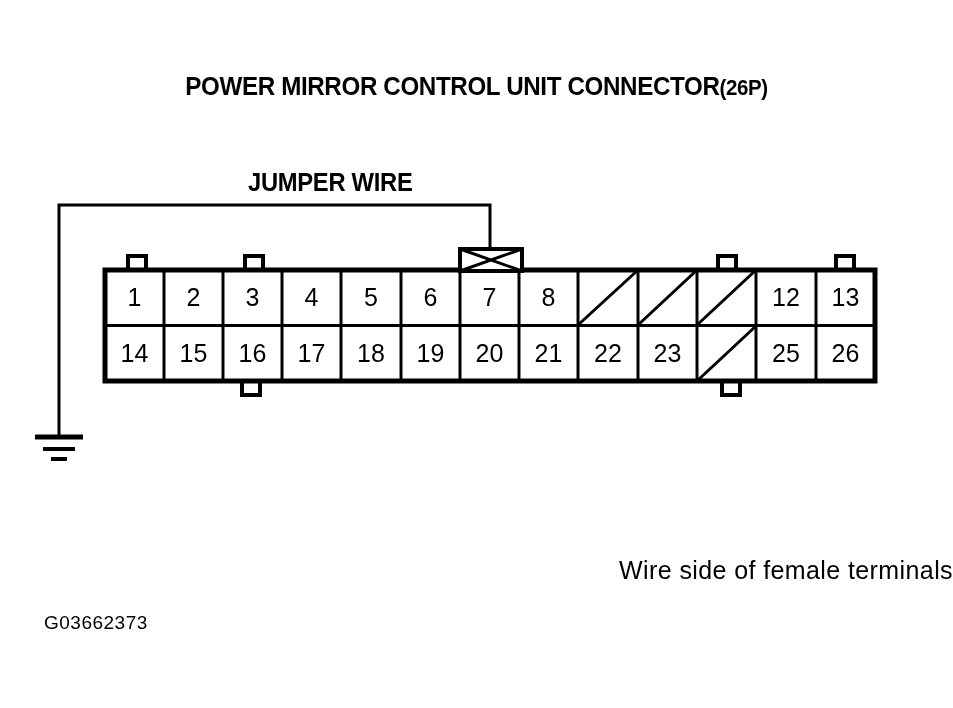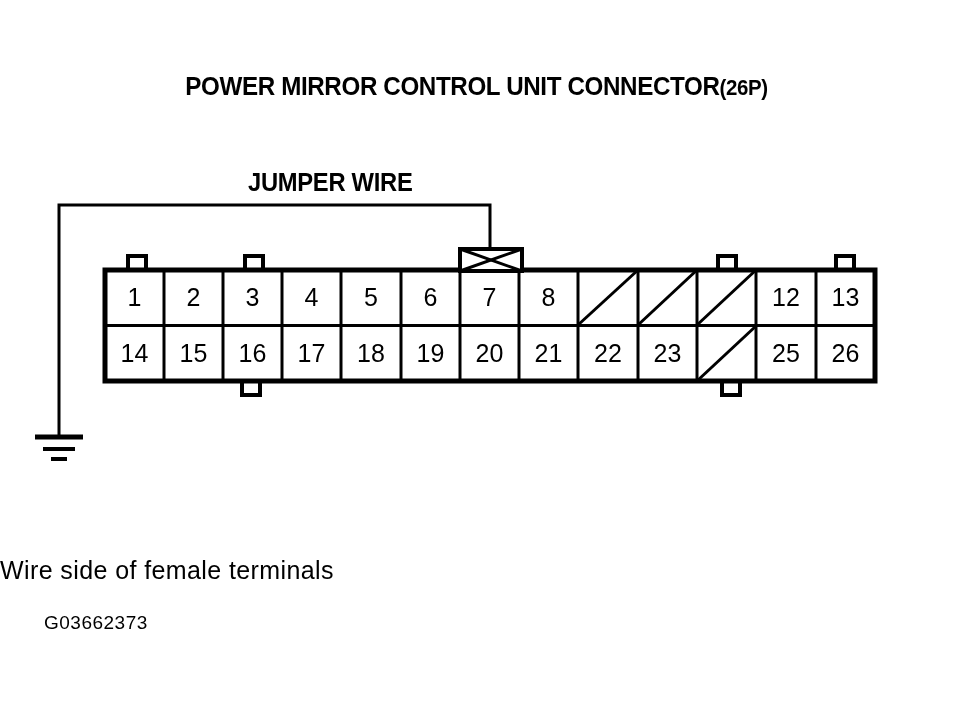--- a/index.html
+++ b/index.html
@@ -54,21 +54,21 @@
     transform-origin: left center;
     white-space: nowrap;
   }
 
   
   .caption {
     position: absolute;
     left: 0;
     top: 556px;
     width: 953px;
-    text-align: left;
+    text-align: right;
     font-size: 25px;
     letter-spacing: 0.4px;
     white-space: nowrap;
   }
 
   
   .fig-code {
     position: absolute;
     left: 44px;
     top: 612px;

